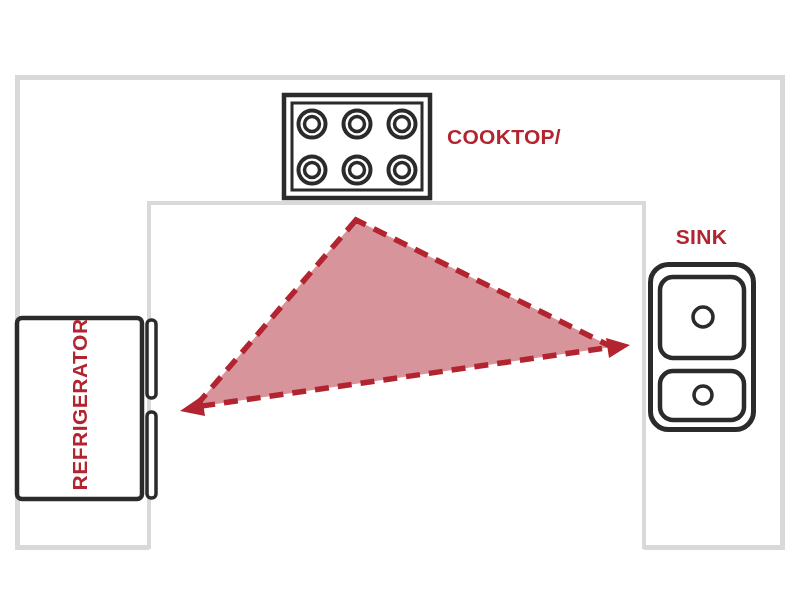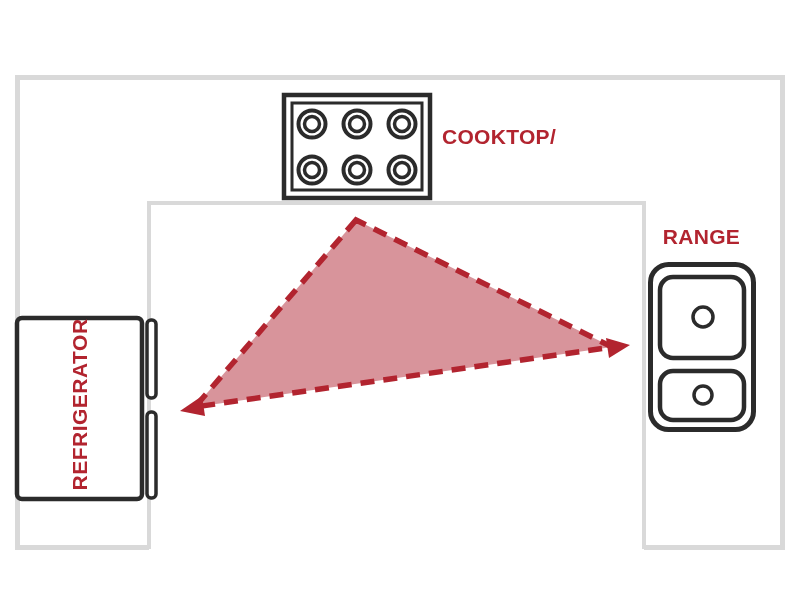--- a/index.html
+++ b/index.html
@@ -13,20 +13,21 @@
   svg.plan { position: absolute; left: 0; top: 0; }
   .label {
     position: absolute;
     font-weight: 700;
     color: #b2242f;
     letter-spacing: 0.3px;
     user-select: none;
   }
   .cooktop-label {
     left: 442px; top: 125px; width: 124px;
+    text-align: center;
     font-size: 21px; line-height: 24px;
   }
   .cooktop-label span { display: block; }
   .sink-label {
     left: 648px; top: 226px; width: 107px;
     text-align: center;
     font-size: 21px; line-height: 21px;
   }
   .fridge-label {
     left: -6px; top: 394px; width: 171px; height: 22px;
@@ -83,16 +84,16 @@
     <g fill="#ffffff" stroke="#2b2b2b">
       <rect x="17" y="318" width="125" height="181" rx="5" stroke-width="4.5"></rect>
       <rect x="147" y="320" width="9" height="78" rx="4" stroke-width="3.5"></rect>
       <rect x="147" y="412" width="9" height="86" rx="4" stroke-width="3.5"></rect>
     </g>
   </svg>
 
   <div class="label cooktop-label">
     <span>COOKTOP/</span>
   </div>
-  <div class="label sink-label">RANGE</div>
+  <div class="label sink-label">SINK</div>
   <div class="label fridge-label">REFRIGERATOR</div>
 
 </div>
 
 </body></html>

